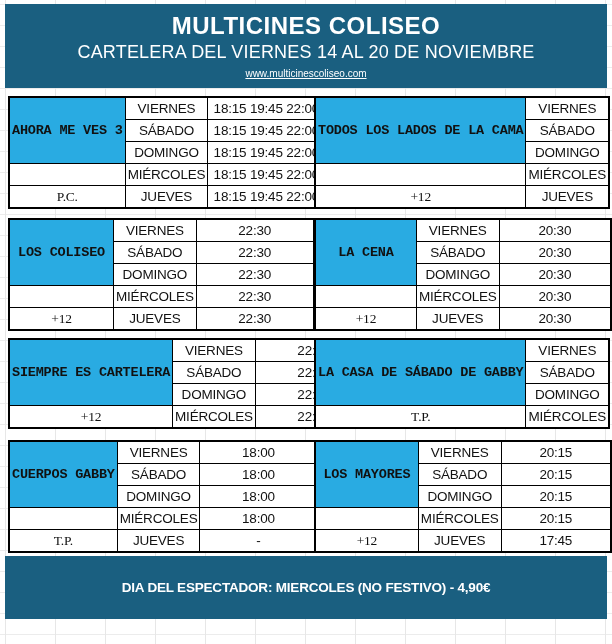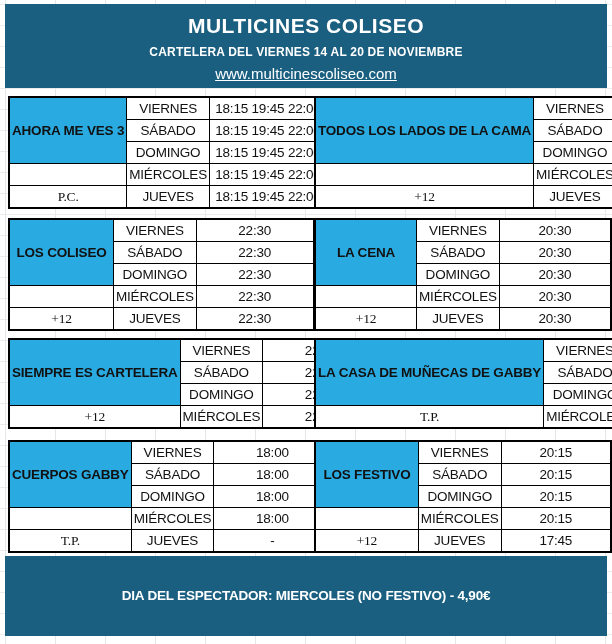--- a/index.html
+++ b/index.html
@@ -13,37 +13,37 @@
     background-size:50px 21px;
     background-position:5px 4px;
   }
   .banner{
     position:absolute;left:5px;width:602px;
     background:var(--teal,#1A5F80);
     color:#fff;text-align:center;
     display:flex;flex-direction:column;justify-content:center;align-items:center;
   }
   #header{top:4px;height:84px;}
-  #header .main-title{font-size:21px;font-weight:bold;letter-spacing:.5px;line-height:30px;}
-  #header .sub-title{font-size:12px;font-weight:bold;letter-spacing:.2px;line-height:19px;margin-top:2px;}
-  #header .site-link{font-size:15px;color:#fff;text-decoration:underline;line-height:17px;margin-top:3px;cursor:pointer;}
-  #footer{top:556px;height:80px;}
+  #header .main-title{font-size:24px;font-weight:bold;letter-spacing:.5px;line-height:30px;}
+  #header .sub-title{font-size:18px;font-weight:normal;letter-spacing:.2px;line-height:19px;margin-top:2px;}
+  #header .site-link{font-size:10px;color:#fff;text-decoration:underline;line-height:17px;margin-top:3px;cursor:pointer;}
+  #footer{top:556px;height:63px;}
   #footer .price-line{font-size:13.5px;font-weight:bold;line-height:20px;letter-spacing:-0.2px;}
   table.movie{
     position:absolute;border-collapse:collapse;table-layout:fixed;
     background:#fff;border:2px solid #000;
   }
   table.movie td{
     border:1px solid #000;height:21px;padding:0 2px;
     text-align:center;vertical-align:middle;overflow:hidden;
     font-size:13.5px;color:#111;letter-spacing:-0.2px;white-space:nowrap;
   }
   td.title{
     width:99px;background:var(--cyan,#29ABE2);
-    font-weight:bold;font-size:13.5px;line-height:15px;white-space:normal;
+    font-weight:bold;font-size:13.5px;line-height:15px;white-space:normal;font-family:Liberation Mono, monospace;
   }
   td.daycol{width:72px;}
   td.timecol{width:112px;}
   td.empty{border-bottom-style:hidden;}
   td.rating{border-top-style:hidden;font-family:Liberation Serif, serif;}
   .c1{left:8px;}  .c2{left:314px;}
   .b1{top:96px;}  .b2{top:218px;} .b3{top:338px;} .b4{top:440px;}
 </style>
 </head>
 <body>
@@ -185,21 +185,21 @@
     <td class="rating" style="border-top-style:solid">+12</td>
     <td class="daycol">MIÉRCOLES</td>
     <td class="timecol">22:30</td>
   </tr>
 </tbody>
   </table>
 
 <table class="movie b3 c2">
   <tbody>
       <tr>
-    <td class="title" rowspan="3">LA CASA DE MUÑECAS DE GABBY</td>
+    <td class="title" rowspan="3">LA CASA DE SÁBADO DE GABBY</td>
     <td class="daycol">VIERNES</td>
 
   </tr>
   <tr>
     <td class="daycol">SÁBADO</td>
 
   </tr>
   <tr>
     <td class="daycol">DOMINGO</td>
 
@@ -236,21 +236,21 @@
     <td class="rating">T.P.</td>
     <td class="daycol">JUEVES</td>
     <td class="timecol">-</td>
   </tr>
 </tbody>
   </table>
 
 <table class="movie b4 c2">
   <tbody>
       <tr>
-    <td class="title" rowspan="3">LOS FESTIVO</td>
+    <td class="title" rowspan="3">LOS MAYORES</td>
     <td class="daycol">VIERNES</td>
     <td class="timecol">20:15</td>
   </tr>
   <tr>
     <td class="daycol">SÁBADO</td>
     <td class="timecol">20:15</td>
   </tr>
   <tr>
     <td class="daycol">DOMINGO</td>
     <td class="timecol">20:15</td>

